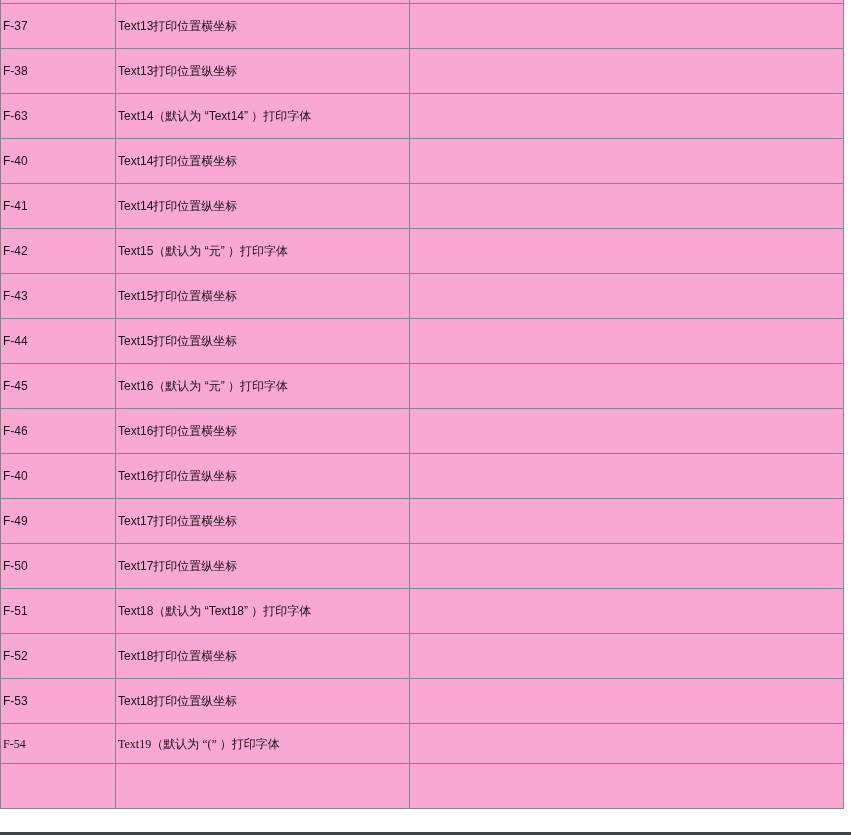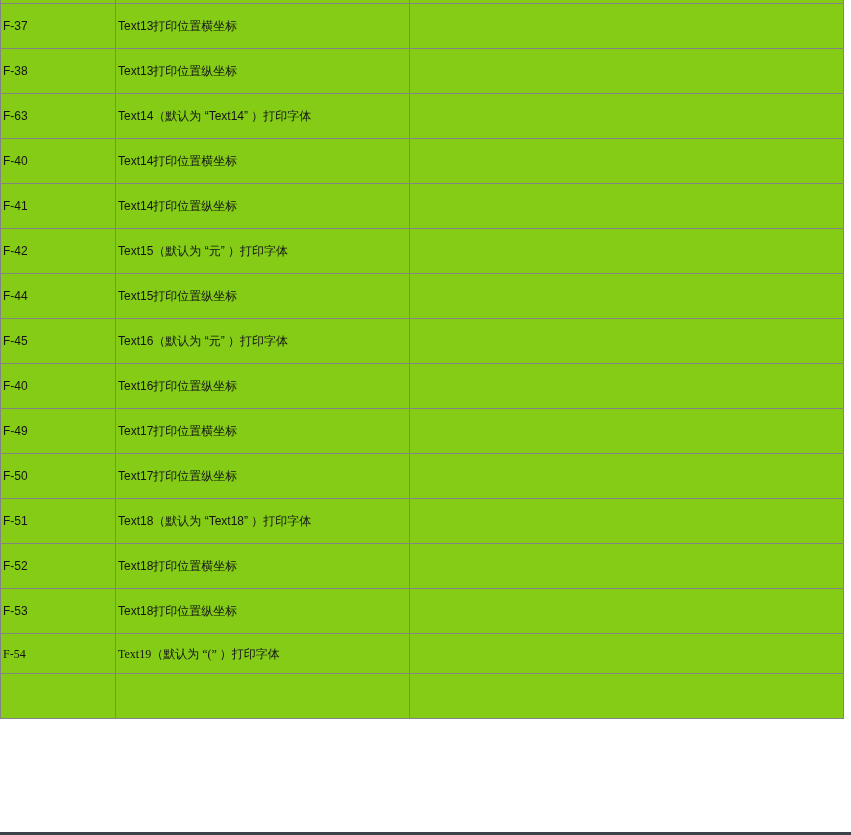--- a/index.html
+++ b/index.html
@@ -27,21 +27,21 @@
   col.col-value { width: 434px; }
   td {
     border: 1px solid #848484;
     font-size: 12px;
     line-height: 14px;
     color: #141414;
     padding: 0 1px 0 2px;
     vertical-align: middle;
     overflow: hidden;
     white-space: nowrap;
-    background: #84cc16;
+    background: #f9a8d4;
   }
   tr.data-row       { height: 45px; }
   tr.last-data-row  { height: 40px; font-family: Liberation Serif, serif; }
   tr.partial-top    { height: 45px; }
   tr.partial-bottom { height: 45px; }
   .bottom-bar {
     width: 851px;
     height: 3px;
     background: #3e434a;
   }
@@ -87,27 +87,37 @@
           <td>F-41</td>
           <td>Text14打印位置纵坐标</td>
           <td></td>
         </tr>
         <tr class="data-row">
           <td>F-42</td>
           <td>Text15（默认为 “元” ）打印字体</td>
           <td></td>
         </tr>
         <tr class="data-row">
+          <td>F-43</td>
+          <td>Text15打印位置横坐标</td>
+          <td></td>
+        </tr>
+        <tr class="data-row">
           <td>F-44</td>
           <td>Text15打印位置纵坐标</td>
           <td></td>
         </tr>
         <tr class="data-row">
           <td>F-45</td>
           <td>Text16（默认为 “元” ）打印字体</td>
+          <td></td>
+        </tr>
+        <tr class="data-row">
+          <td>F-46</td>
+          <td>Text16打印位置横坐标</td>
           <td></td>
         </tr>
         <tr class="data-row">
           <td>F-40</td>
           <td>Text16打印位置纵坐标</td>
           <td></td>
         </tr>
         <tr class="data-row">
           <td>F-49</td>
           <td>Text17打印位置横坐标</td>

